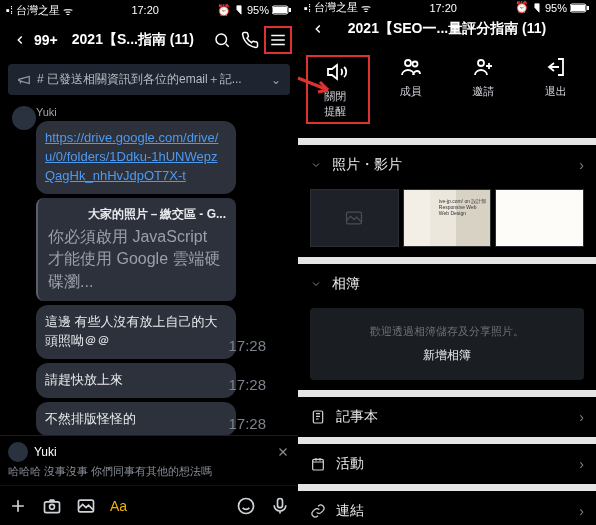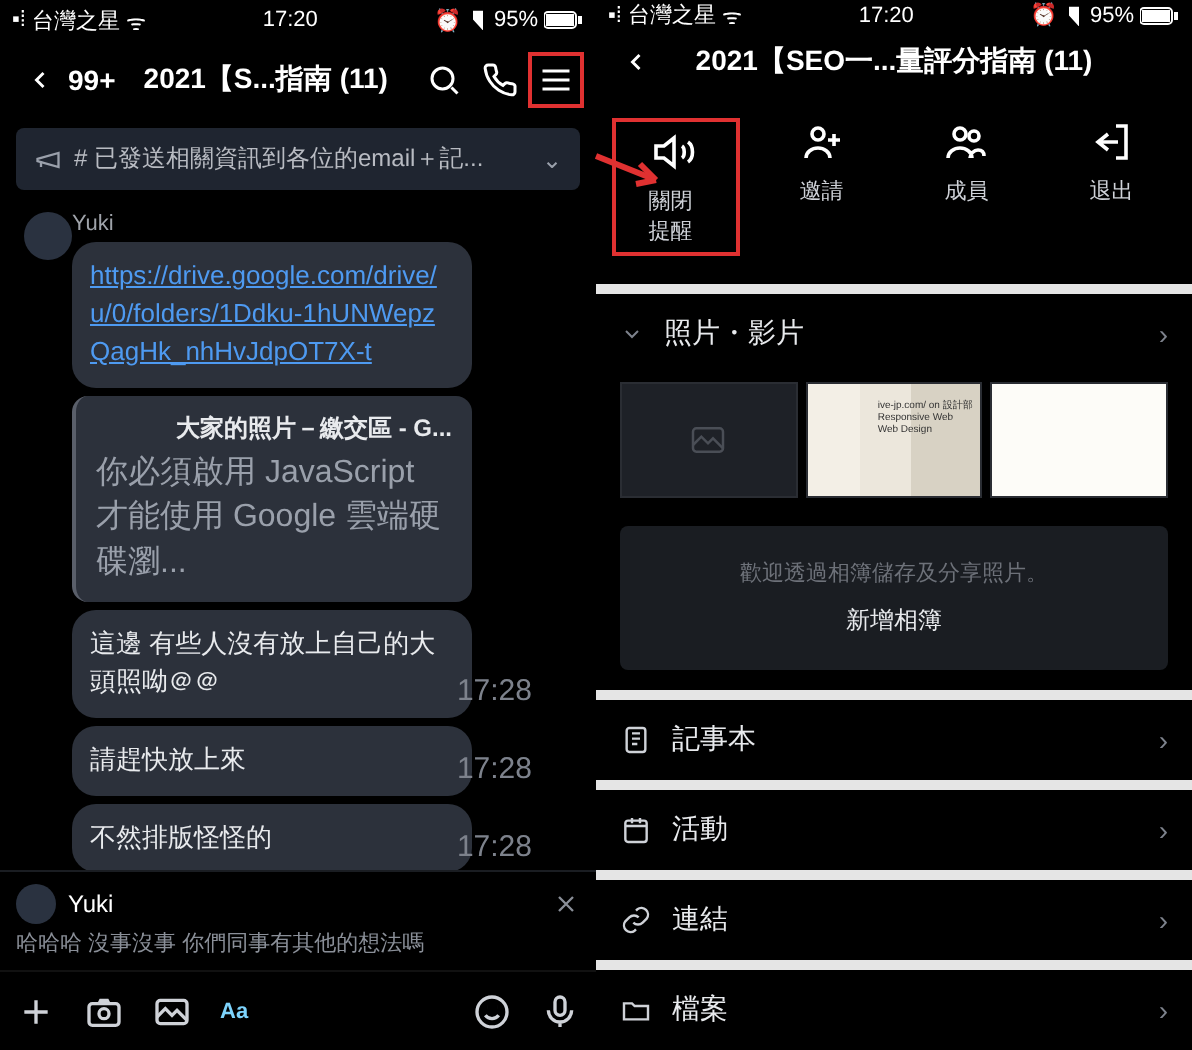--- a/index.html
+++ b/index.html
@@ -36,21 +36,21 @@
   .reply-msg{ font-size:11px; color:#8a8f98; margin-top:2px; white-space:nowrap; overflow:hidden; text-overflow:ellipsis;}
   .inputbar{ height:40px; background:#000; display:flex; align-items:center; padding:0 8px; gap:14px; color:#9aa0ab; border-top:1px solid #111;}
   .inputbar .flex{flex:1;}
 
   
   .actionrow{ display:flex; justify-content:space-around; padding:12px 4px 14px;}
   .action{ display:flex; flex-direction:column; align-items:center; gap:5px; font-size:11px; color:#cfd2d8; width:64px;}
   .action.red{ border:2px solid #e03131; padding:3px 16px;}
   .action svg{ color:#e8eaed;}
 
-  .section{ border-top:5px solid #e5e5e5; padding:11px 12px; display:flex; align-items:center; gap:10px; font-size:14px; color:#e8eaed;}
+  .section{ border-top:7px solid #e5e5e5; padding:11px 12px; display:flex; align-items:center; gap:10px; font-size:14px; color:#e8eaed;}
   .section .chev{ margin-left:auto; color:#7d828c;}
   .smallchev{ color:#7d828c;}
   .thumbs{ display:flex; gap:4px; padding:4px 12px 10px;}
   .thumb{ flex:1; height:58px; background:#1e2127; border:1px solid #2a2d33; display:flex; align-items:center; justify-content:center;}
   .thumb.img{ background:linear-gradient(90deg,#f3efe6 30%,#ece7dc 30% 60%,#d8d2c4 60%); position:relative;}
   .thumb.img2{ background:#fdfcf8;}
   .albumbox{ margin:4px 12px 10px; background:#1a1d22; border-radius:4px; padding:16px 10px; text-align:center;}
   .albumbox .hint{font-size:11px; color:#6d7179; margin-bottom:8px;}
   .albumbox .btn{font-size:12px; color:#e8eaed;}
 
@@ -176,21 +176,21 @@
           <circle cx="12" cy="13" r="3"></circle>
           <path d="M9 7l1-2h4l1 2"></path>
         </svg>
       </span>
     <span>
         <svg width="20" height="20" viewBox="0 0 24 24" fill="none" stroke="#cfd2d8" stroke-width="2">
           <rect x="3" y="5" width="18" height="14" rx="2"></rect>
           <path d="M3 15l5-5 4 4 3-3 6 6"></path>
         </svg>
       </span>
-    <span class="flex" style="font-size:11px;color:#7dd3fc;font-weight:bold;">Aa</span>
+    <span class="flex" style="font-size:14px;color:#eab308;">Aa</span>
     <span>
         <svg width="20" height="20" viewBox="0 0 24 24" fill="none" stroke="#cfd2d8" stroke-width="2">
           <circle cx="12" cy="12" r="9"></circle>
           <path d="M8 14s1.5 2 4 2 4-2 4-2M9 9h.01M15 9h.01"></path>
         </svg>
       </span>
     <span>
         <svg width="20" height="20" viewBox="0 0 24 24" fill="none" stroke="#cfd2d8" stroke-width="2">
           <rect x="9" y="3" width="6" height="11" rx="3"></rect>
           <path d="M5 11a7 7 0 0014 0M12 18v3"></path>
@@ -238,32 +238,32 @@
 
   <div class="actionrow">
     <div class="action red">
       <svg width="24" height="24" viewBox="0 0 24 24" fill="none" stroke="#fff" stroke-width="1.8">
           <path d="M11 5L6 9H2v6h4l5 4V5zM15 9c1.5 1 1.5 5 0 6M18 7c3 2 3 8 0 10"></path>
         </svg>
       <span>關閉提醒</span>
     </div>
     <div class="action">
       <svg width="24" height="24" viewBox="0 0 24 24" fill="none" stroke="#fff" stroke-width="1.8">
-          <circle cx="10" cy="8" r="3"></circle>
-          <path d="M4 20c0-3 3-5 6-5s6 2 6 5M18 8v6M15 11h6"></path>
-        </svg>
-      <span>邀請</span>
-    </div>
-    <div class="action">
-      <svg width="24" height="24" viewBox="0 0 24 24" fill="none" stroke="#fff" stroke-width="1.8">
           <circle cx="9" cy="8" r="3"></circle>
           <circle cx="16" cy="9" r="2.5"></circle>
           <path d="M3 20c0-3 3-5 6-5s6 2 6 5M14 20c0-2 2-4 4-4s3 1 3 3"></path>
         </svg>
       <span>成員</span>
+    </div>
+    <div class="action">
+      <svg width="24" height="24" viewBox="0 0 24 24" fill="none" stroke="#fff" stroke-width="1.8">
+          <circle cx="10" cy="8" r="3"></circle>
+          <path d="M4 20c0-3 3-5 6-5s6 2 6 5M18 8v6M15 11h6"></path>
+        </svg>
+      <span>邀請</span>
     </div>
     <div class="action">
       <svg width="24" height="24" viewBox="0 0 24 24" fill="none" stroke="#fff" stroke-width="1.8">
           <path d="M14 4h5v16h-5M10 8l-5 4 5 4M5 12h10"></path>
         </svg>
       <span>退出</span>
     </div>
   </div>
 
   <div class="section">
@@ -279,20 +279,26 @@
           <rect x="3" y="5" width="18" height="14" rx="2"></rect>
           <path d="M3 15l5-5 4 4 3-3 6 6"></path>
         </svg>
     </div>
     <div class="thumb img">
         <div style="position:absolute;right:4px;top:8px;font-size:5px;color:#333;line-height:1.2;">ive-jp.com/ on 設計部<br>Responsive Web<br>Web Design</div>
       </div>
     <div class="thumb img2"></div>
   </div>
 
+  <div class="section">
+    <svg class="smallchev" width="12" height="12" viewBox="0 0 24 24" fill="none" stroke="#7d828c" stroke-width="2">
+        <path d="M6 9l6 6 6-6"></path>
+      </svg>
+    <span>相簿</span>
+  </div>
   <div class="albumbox">
     <div class="hint">歡迎透過相簿儲存及分享照片。</div>
     <div class="btn">新增相簿</div>
   </div>
 
   <div class="section">
     <svg width="16" height="16" viewBox="0 0 24 24" fill="none" stroke="#cfd2d8" stroke-width="1.8">
         <rect x="5" y="3" width="14" height="18" rx="2"></rect>
         <path d="M9 7h6M9 11h6M9 15h4"></path>
       </svg>

